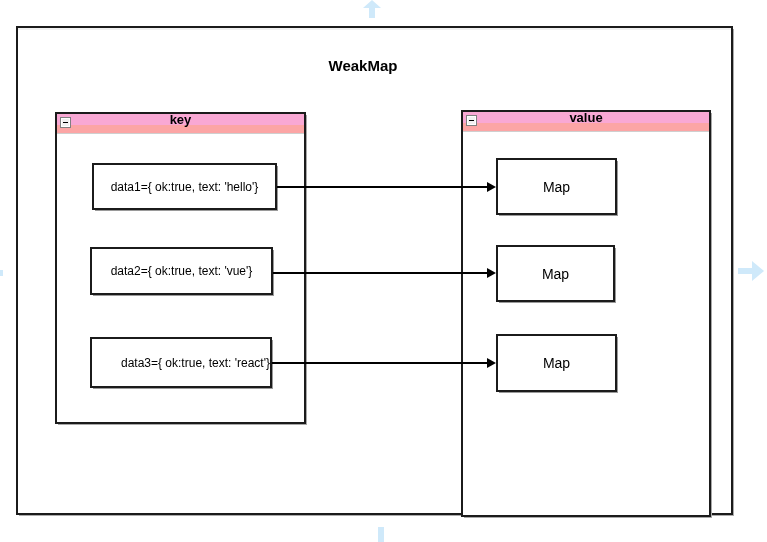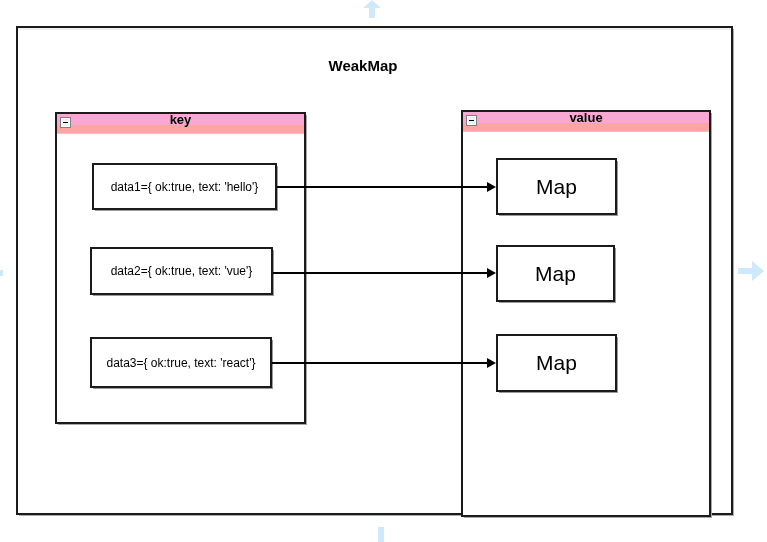--- a/index.html
+++ b/index.html
@@ -79,25 +79,25 @@
     border: 2px solid #1b1b1b;
     background: #ffffff;
     box-shadow: 2px 2px 0 -1px #9a9a9a;
     display: flex;
     align-items: center;
     justify-content: center;
     color: #000000;
     white-space: nowrap;
   }
   .key-item { font-size: 12px; }
-  .map-item { font-size: 21px; }
+  .map-item { font-size: 14px; }
 
   .kbox1 { left: 92px; top: 163px; width: 185px; height: 47px; }
   .kbox2 { left: 90px; top: 247px; width: 183px; height: 48px; }
-  .kbox3 { left: 90px; top: 337px; width: 182px; height: 51px; }
+  .kbox3 { left: 90px; top: 337px; width: 182px; height: 51px; justify-content: flex-end; }
 
   .mbox1 { left: 496px; top: 158px; width: 121px; height: 57px; }
   .mbox2 { left: 496px; top: 245px; width: 119px; height: 57px; }
   .mbox3 { left: 496px; top: 334px; width: 121px; height: 58px; }
 
   
   .connector {
     position: absolute;
     height: 12px;
   }

